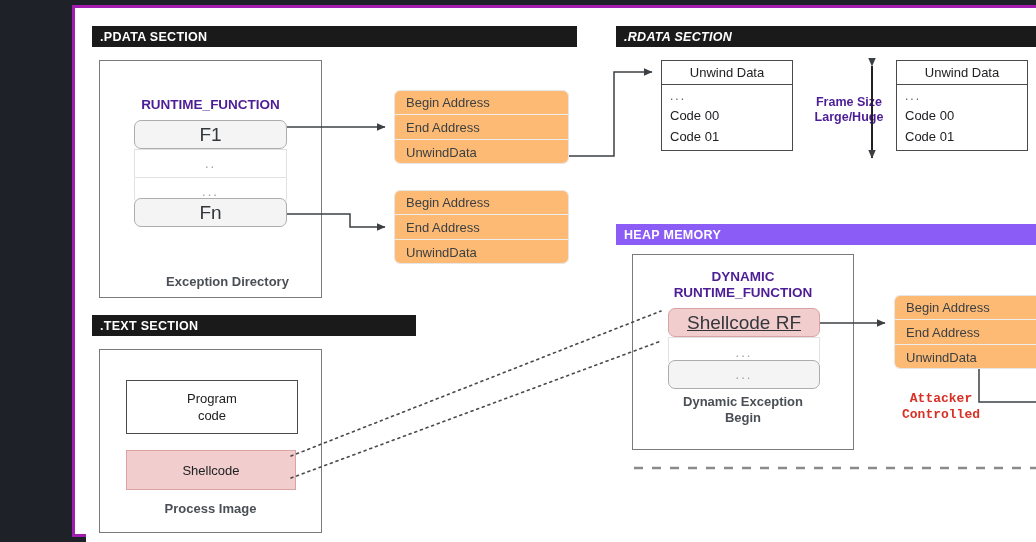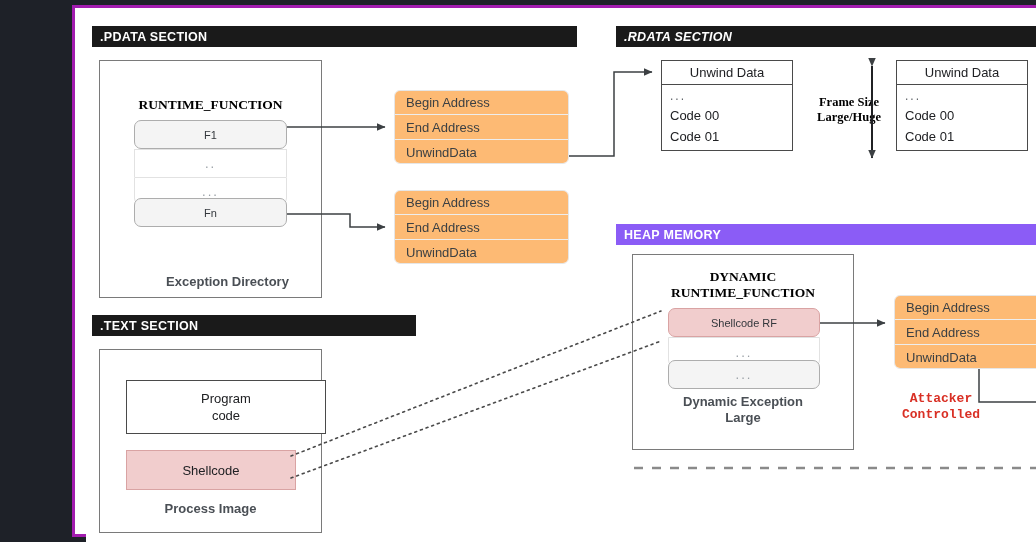--- a/index.html
+++ b/index.html
@@ -20,21 +20,21 @@
            padding-left:8px;font-weight:bold;font-size:12.5px;letter-spacing:.3px;color:#ffffff;}
   .sec-black{background:#1a1a1a;}
   .sec-slate{background:#8b5cf6;}
 
   
   .outline{position:absolute;box-sizing:border-box;border:1.4px solid #7a7a7a;background:#fff;}
 
   
   .stack{position:absolute;box-sizing:border-box;}
   .cell{box-sizing:border-box;display:flex;align-items:center;justify-content:center;
-        font-size:11px;color:#33373c;border:1px solid #e2e2e2;border-bottom:none;background:#ffffff;}
+        font-size:19px;color:#33373c;border:1px solid #e2e2e2;border-bottom:none;background:#ffffff;}
   .cell.gray{background:#f4f4f4;border:1px solid #adadad;border-radius:7px;}
   .cell.pink{background:#f1cdcd;border:1px solid #d9a3a3;border-radius:7px;}
   .cell.last{border-bottom:1px solid #e2e2e2;border-bottom-left-radius:7px;border-bottom-right-radius:7px;}
   .dots{color:#9aa0a6;letter-spacing:2px;font-size:13px;}
 
   
   .card{position:absolute;box-sizing:border-box;border:1px solid #e6e6e6;border-radius:6px;
         background:#fff;overflow:hidden;}
   .card .row{box-sizing:border-box;display:flex;align-items:center;padding-left:11px;
              font-size:13px;color:#3c4043;border-bottom:1px solid #ededed;background:#fdba74;}
@@ -43,21 +43,21 @@
   
   .uw{position:absolute;box-sizing:border-box;border:1.4px solid #4a4a4a;background:#fff;}
   .uw .head{box-sizing:border-box;display:flex;align-items:center;justify-content:center;
             font-size:13px;color:#202124;border-bottom:1.4px solid #4a4a4a;}
   .uw .body{box-sizing:border-box;padding:3px 0 0 8px;}
   .uw .ln{font-size:13px;color:#202124;line-height:21px;}
   .uw .ln.small{color:#5f6368;letter-spacing:2px;font-size:12px;line-height:17px;}
 
   
   .lbl{position:absolute;box-sizing:border-box;text-align:center;}
-  .bold{font-weight:bold;color:#000000;font-family:Liberation Serif, serif;}
+  .bold{font-weight:bold;color:#4c1d95;}
   .gray-bold{font-weight:bold;color:#4a4f55;}
   .red-bold{font-weight:bold;color:#d93025;}
 
   svg.ov{position:absolute;left:0;top:0;width:1014px;height:526px;overflow:visible;}
 </style>
 </head>
 <body>
 
 <div id="frame">
   <div id="blue">
@@ -142,21 +142,21 @@
         </div>
       </div>
 
       <div class="lbl bold" style="left:718px;top:79px;width:90px;font-size:12.5px;line-height:15px;">
         <div>Frame Size</div>
         <div>Large/Huge</div>
       </div>
 
       <div class="outline" style="left:13px;top:333px;width:223px;height:184px;"></div>
 
-      <div class="abs" style="left:40px;top:364px;width:200px;height:54px;
+      <div class="abs" style="left:40px;top:364px;width:172px;height:54px;
                   border:1.4px solid #4a4a4a;background:#fff;display:flex;
                   flex-direction:column;align-items:center;justify-content:center;">
         <div style="font-size:13px;color:#202124;line-height:17px;">Program</div>
         <div style="font-size:13px;color:#202124;line-height:17px;">code</div>
       </div>
 
       <div class="abs" style="left:40px;top:434px;width:170px;height:40px;
                   background:#f1cdcd;border:1.4px solid #d9a3a3;display:flex;
                   align-items:center;justify-content:center;font-size:13px;color:#202124;">
         <span>Shellcode</span>
@@ -165,34 +165,34 @@
       <div class="lbl gray-bold" style="left:13px;top:485px;width:223px;font-size:13px;">Process Image</div>
 
       <div class="outline" style="left:546px;top:238px;width:222px;height:196px;"></div>
 
       <div class="lbl bold" style="left:546px;top:253px;width:222px;font-size:13.5px;line-height:16px;">
         <div>DYNAMIC</div>
         <div>RUNTIME_FUNCTION</div>
       </div>
 
       <div class="stack" style="left:582px;top:292px;width:152px;">
-        <div class="cell pink" style="height:29px;">
+        <div class="cell pink" style="height:29px;text-decoration:underline;">
           <span>Shellcode RF</span>
         </div>
         <div class="cell dots last" style="height:30px;">
           <span>...</span>
         </div>
         <div class="cell gray dots" style="height:29px;margin-top:-7px;">
           <span>...</span>
         </div>
       </div>
 
       <div class="lbl gray-bold" style="left:546px;top:378px;width:222px;font-size:13px;line-height:16px;">
         <div>Dynamic Exception</div>
-        <div>Large</div>
+        <div>Begin</div>
       </div>
 
       <div class="card" style="left:808px;top:279px;width:175px;height:74px;">
         <div class="row" style="height:24px;">
           <span>Begin Address</span>
         </div>
         <div class="row" style="height:25px;">
           <span>End Address</span>
         </div>
         <div class="row" style="height:25px;">

